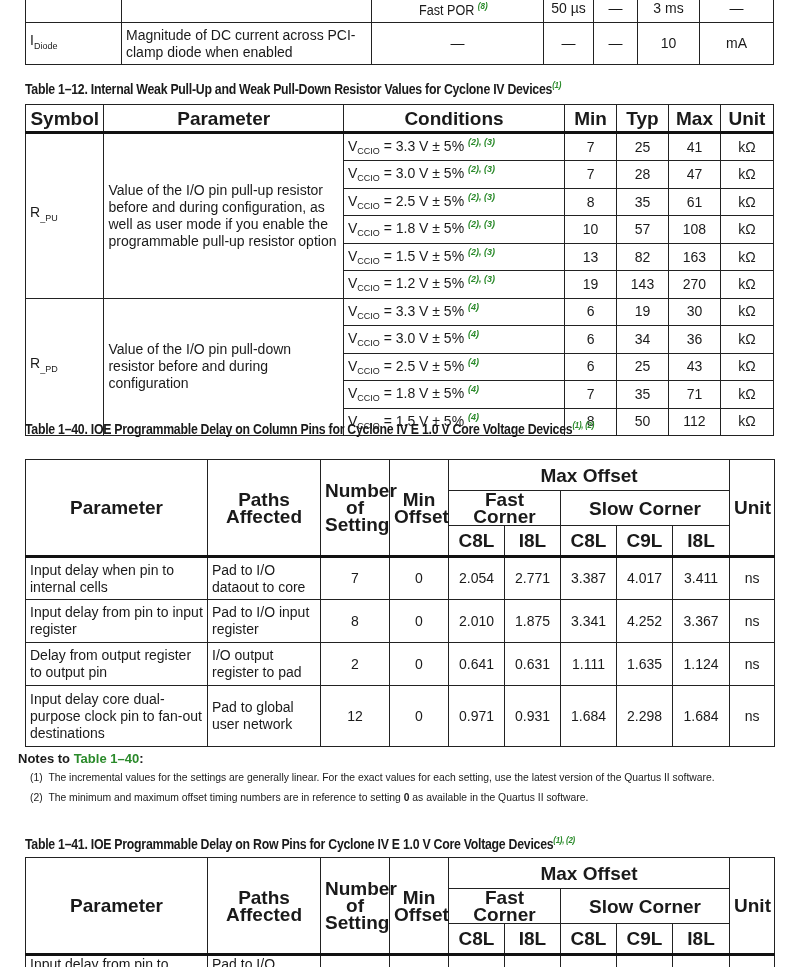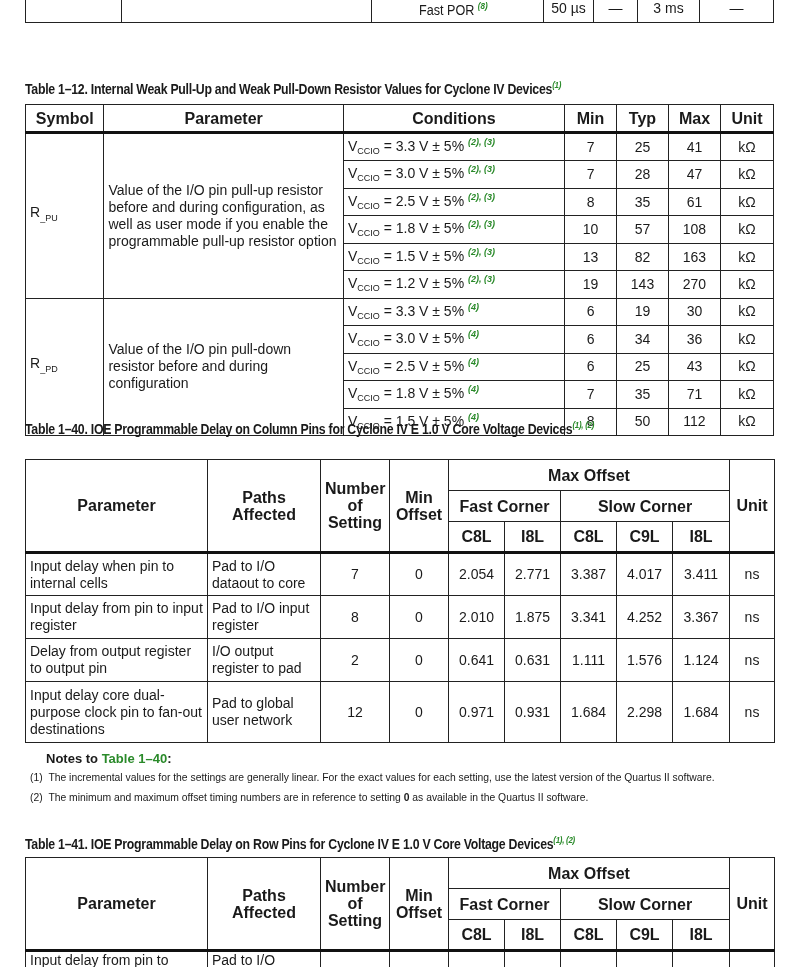--- a/index.html
+++ b/index.html
@@ -2,21 +2,21 @@
 <html><head>
 <meta charset="utf-8">
 <style>
   html, body { margin: 0; padding: 0; background: #ffffff; }
   body { width: 790px; height: 967px; overflow: hidden; position: relative;
          font-family: "Liberation Sans", sans-serif; color: #1a1a1a; }
   .abs { position: absolute; }
   table { border-collapse: collapse; table-layout: fixed; position: absolute; }
   td, th { border: 1px solid #222; padding: 0 4px; font-size: 14px; line-height: 17px;
            font-stretch: condensed; vertical-align: middle; }
-  th { font-weight: bold; font-size: 16px; text-align: center; margin-top: 36px; }
+  th { font-weight: bold; font-size: 19px; text-align: center; margin-top: 36px; }
   .c { text-align: center; }
   .l { text-align: left; }
   .note { color: #2a8a2a; font-style: italic; font-size: 9px; vertical-align: super; font-weight: bold; }
   .sub { font-size: 9px; vertical-align: sub; }
   .caption { font-weight: bold; font-size: 14px; letter-spacing: -0.3px; transform: scaleX(0.88); transform-origin: left; white-space: nowrap; }
   .thickbot { border-bottom: 3px solid #111; }
   .narrow { transform: scaleX(0.9); transform-origin: left; display: inline-block; white-space: nowrap; }
   .notes-title { font-weight: bold; font-size: 13px; }
   .notes-title .link { color: #2a8a2a; }
   .note-line { font-size: 11.5px; white-space: nowrap; transform: scaleX(0.9); transform-origin: left; }
@@ -36,20 +36,29 @@
   </colgroup>
   <tbody>
       <tr style="height:28px">
     <td></td>
     <td></td>
     <td class="c"><span class="narrow"><span>Fast POR</span> <span class="note">(8)</span></span></td>
     <td class="c">50 µs</td>
     <td class="c">—</td>
     <td class="c">3 ms</td>
     <td class="c">—</td>
+  </tr>
+  <tr style="height:42px">
+    <td class="l"><span>I</span><span class="sub">Diode</span></td>
+    <td class="l">Magnitude of DC current across PCI-clamp diode when enabled</td>
+    <td class="c">—</td>
+    <td class="c">—</td>
+    <td class="c">—</td>
+    <td class="c">10</td>
+    <td class="c">mA</td>
   </tr>
 </tbody>
   </table>
 
 <div class="abs caption" style="left:25px; top:80px;">
   <span>Table 1–12.  Internal Weak Pull-Up and Weak Pull-Down Resistor Values for Cyclone IV Devices</span><span class="note">(1)</span>
 </div>
 
 <table style="left:25px; top:104px; width:749px;">
   <colgroup>
@@ -219,40 +228,40 @@
     <td class="c">ns</td>
   </tr>
   <tr style="height:43px">
     <td class="l">Delay from output register to output pin</td>
     <td class="l">I/O output register to pad</td>
     <td class="c">2</td>
     <td class="c">0</td>
     <td class="c">0.641</td>
     <td class="c">0.631</td>
     <td class="c">1.111</td>
-    <td class="c">1.576</td>
+    <td class="c">1.635</td>
     <td class="c">1.124</td>
     <td class="c">ns</td>
   </tr>
   <tr style="height:61px">
     <td class="l">Input delay core dual-purpose clock pin to fan-out destinations</td>
     <td class="l">Pad to global user network</td>
     <td class="c">12</td>
     <td class="c">0</td>
     <td class="c">0.971</td>
     <td class="c">0.931</td>
     <td class="c">1.684</td>
     <td class="c">2.298</td>
     <td class="c">1.684</td>
     <td class="c">ns</td>
   </tr>
 </tbody>
   </table>
 
-<div class="abs notes-title" style="left:46px; top:751px;">
+<div class="abs notes-title" style="left:18px; top:751px;">
   <span>Notes to </span><span class="link">Table 1–40</span><span>:</span>
 </div>
 <div class="abs note-line" style="left:30px; top:771px;">
   <span>(1)</span>&nbsp;&nbsp;<span>The incremental values for the settings are generally linear. For the exact values for each setting, use the latest version of the Quartus II software.</span>
 </div>
 <div class="abs note-line" style="left:30px; top:791px;">
   <span>(2)</span>&nbsp;&nbsp;<span>The minimum and maximum offset timing numbers are in reference to setting </span><b>0</b><span> as available in the Quartus II software.</span>
 </div>
 
 <div class="abs caption" style="left:25px; top:835px;">

